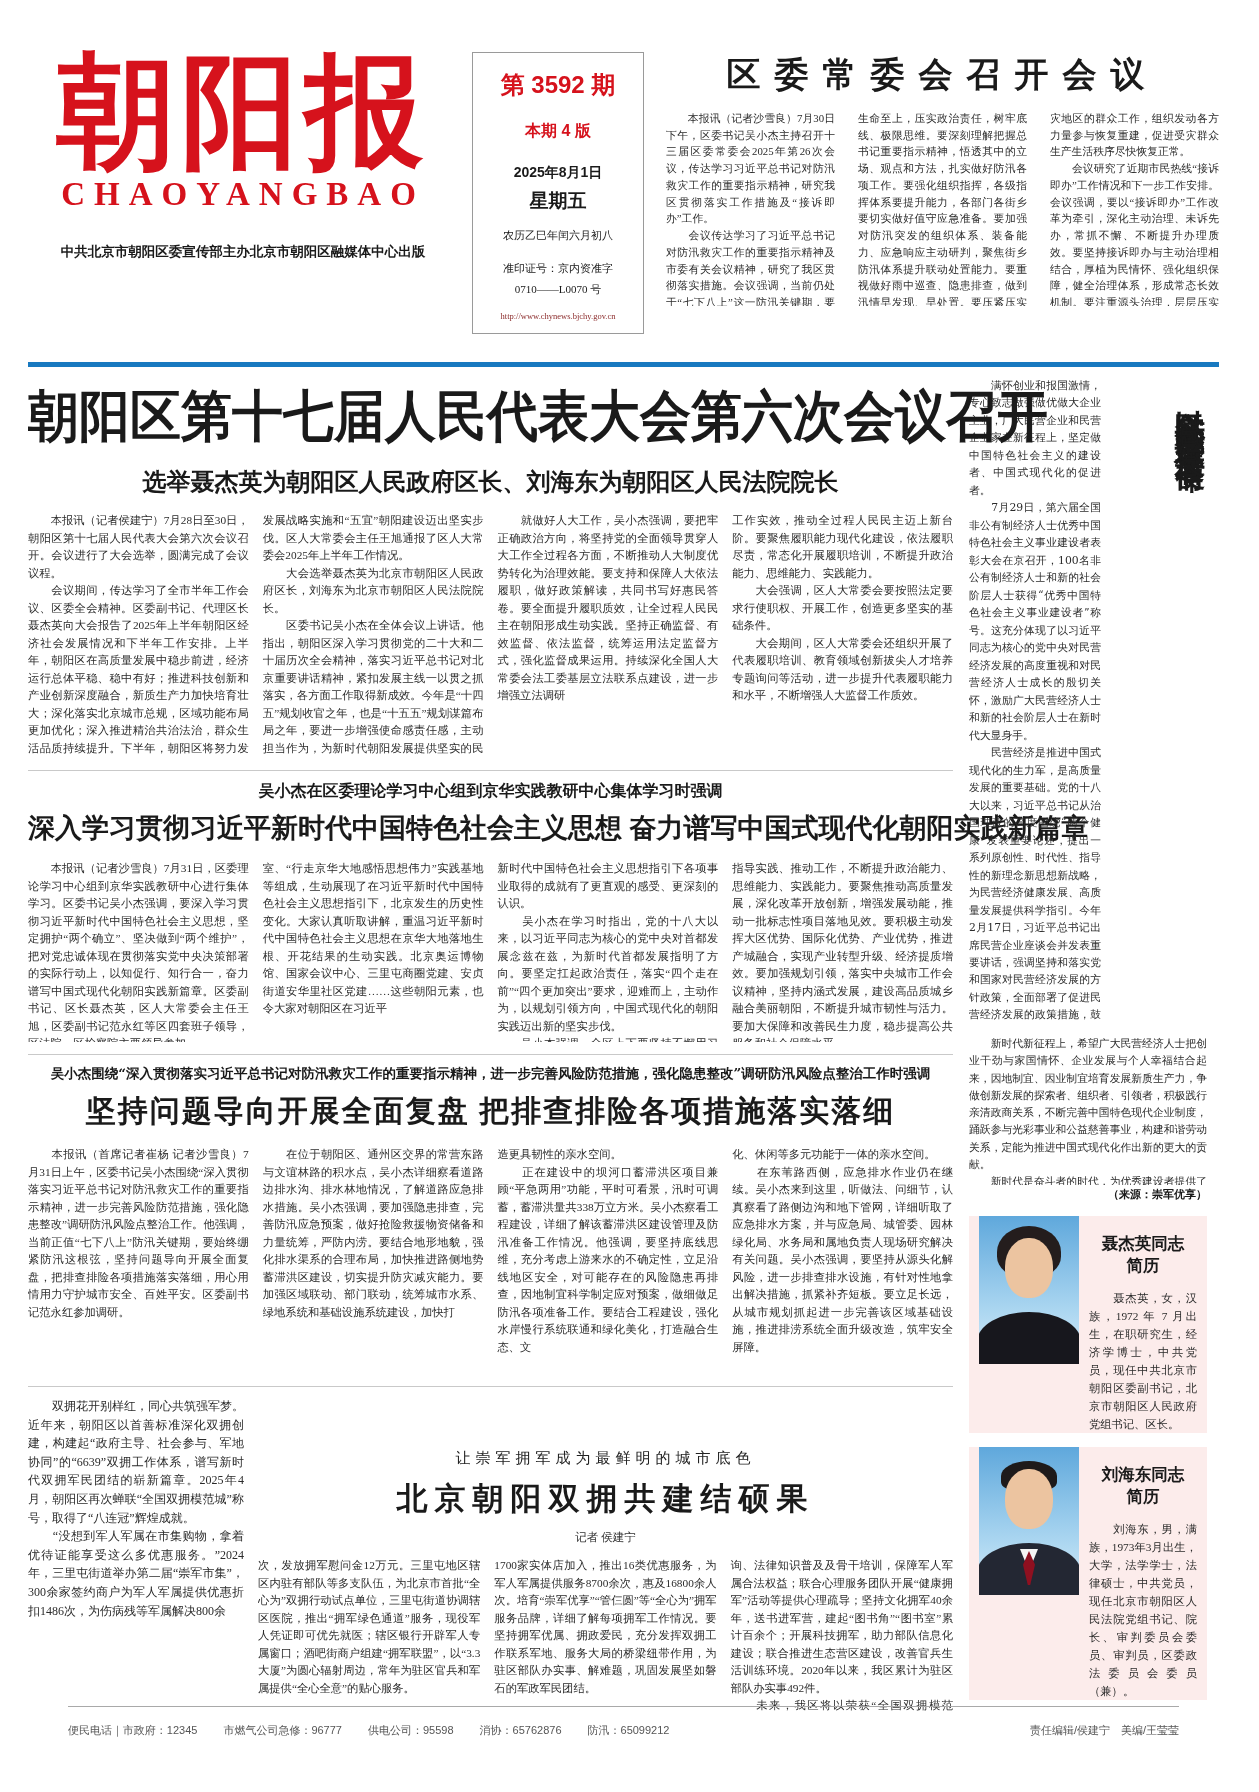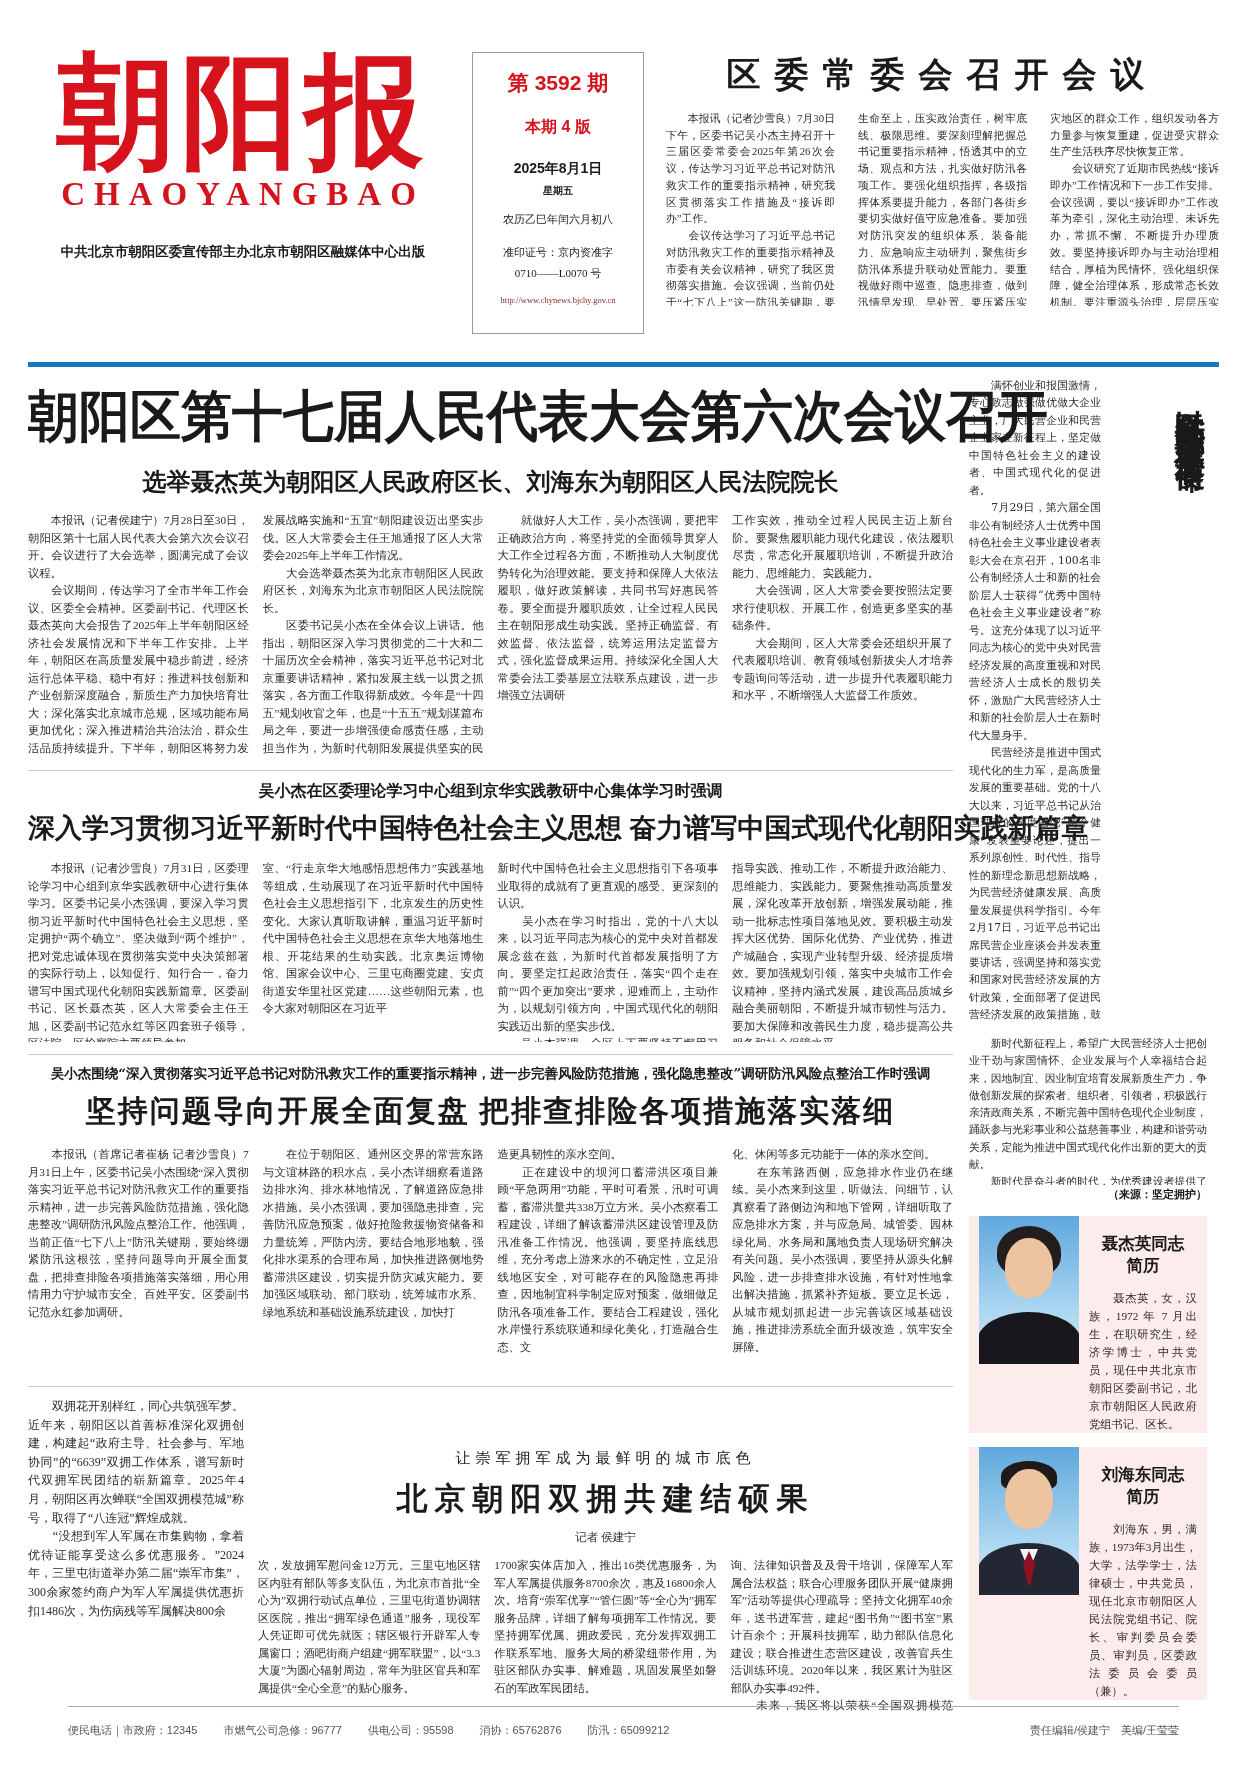--- a/index.html
+++ b/index.html
@@ -11,24 +11,24 @@
   .header{display:flex;margin-top:52px;height:300px;}
   .masthead{width:430px;display:flex;flex-direction:column;align-items:center;}
   .mast-title{font-size:118px;line-height:1.0;font-weight:900;color:#d6121c;
               font-family:"DejaVu Serif","Liberation Serif",serif;letter-spacing:6px;
               transform:scaleY(1.05);white-space:nowrap;}
   .mast-latin{font-size:33px;color:#d6121c;letter-spacing:9px;font-weight:700;margin-top:6px;}
   .publisher{display:flex;margin-top:30px;font-size:13.5px;font-weight:700;
              font-family:"Liberation Sans","DejaVu Sans",sans-serif;white-space:nowrap;}
   .issue-box{width:172px;border:1px solid #9a9a9a;margin-left:14px;padding:16px 6px 8px;
              text-align:center;box-sizing:border-box;height:282px;}
-  .issue-no{color:#d6121c;font-size:21px;font-weight:900;font-family:"Liberation Sans",sans-serif;}
+  .issue-no{color:#d6121c;font-size:24px;font-weight:900;font-family:"Liberation Sans",sans-serif;}
   .issue-ed{color:#d6121c;font-size:16px;font-weight:900;margin-top:20px;font-family:"Liberation Sans",sans-serif;}
   .issue-date{font-size:14px;font-weight:700;margin-top:22px;font-family:"Liberation Sans",sans-serif;}
-  .issue-week{font-size:10px;font-weight:700;margin-top:6px;font-family:Liberation Serif, serif;}
+  .issue-week{font-size:19px;font-weight:700;margin-top:6px;font-family:Liberation Serif, serif;}
   .issue-lunar{font-size:11px;margin-top:14px;}
   .issue-lic{font-size:11px;margin-top:18px;}
   .issue-lic2{font-size:11px;margin-top:6px;}
   .issue-url{font-size:8.5px;margin-top:14px;color:#8b2a2a;}
   .top-article{flex:1;padding-left:22px;}
   .top-title{font-size:34px;font-weight:900;text-align:center;letter-spacing:14px;
              font-family:"Liberation Serif",serif;white-space:nowrap;}
   .top-kicker{font-size:12.5px;font-weight:700;text-align:center;margin-top:10px;
               font-family:"DejaVu Serif",serif;color:#333;white-space:nowrap;}
   .top-cols{display:flex;gap:23px;margin-top:12px;height:196px;overflow:hidden;}
@@ -219,21 +219,21 @@
       <aside class="sidebar">
         <div class="sb-top">
           <div class="sb-body-top">　　满怀创业和报国激情，专心致志做强做优做大企业主业，广大民营企业和民营企业家在新征程上，坚定做中国特色社会主义的建设者、中国式现代化的促进者。
 　　7月29日，第六届全国非公有制经济人士优秀中国特色社会主义事业建设者表彰大会在京召开，100名非公有制经济人士和新的社会阶层人士获得“优秀中国特色社会主义事业建设者”称号。这充分体现了以习近平同志为核心的党中央对民营经济发展的高度重视和对民营经济人士成长的殷切关怀，激励广大民营经济人士和新的社会阶层人士在新时代大显身手。
 　　民营经济是推进中国式现代化的生力军，是高质量发展的重要基础。党的十八大以来，习近平总书记从治国理政的高度围绕“两个健康”发表重要论述，提出一系列原创性、时代性、指导性的新理念新思想新战略，为民营经济健康发展、高质量发展提供科学指引。今年2月17日，习近平总书记出席民营企业座谈会并发表重要讲话，强调坚持和落实党和国家对民营经济发展的方针政策，全面部署了促进民营经济发展的政策措施，鼓舞和提振了民营企业家的信心。
 　　在中国式现代化建设中奋楫笃行，我国民营经济的发展活力极大激发、发展成绩更加显著、发展作用更加彰显。数据显示，民营企业数量从2012年的1085.7万户增加到目前的5800多万户，对城镇就业的贡献达到八成以上；民营经济集中了超80%的国家专精特新“小巨人”企业、超90%的独角兽企业、92%以上的国家高新技术企业；接续开展“万企兴万村”行动，23.51万家民营企业帮扶16.19万个村……从坚持自主创新、攻克关键核心技术，到积极社会参与乡村振兴、助力民生改善，广大民营企业家与党同心、跟党奋斗，把企业发展同国家发展、个人幸福结合起来。</div>
           <div class="sb-vert">以实际行动践行『建设者』『促进者』使命</div>
         </div>
         <div class="sb-body-bottom">　　新时代新征程上，希望广大民营经济人士把创业干劲与家国情怀、企业发展与个人幸福结合起来，因地制宜、因业制宜培育发展新质生产力，争做创新发展的探索者、组织者、引领者，积极践行亲清政商关系，不断完善中国特色现代企业制度，踊跃参与光彩事业和公益慈善事业，构建和谐劳动关系，定能为推进中国式现代化作出新的更大的贡献。
 　　新时代是奋斗者的时代，为优秀建设者提供了广阔的舞台。新征程上，让我们更加紧密地团结在以习近平同志为核心的党中央周围，坚定信心、挺膺担当，锐意进取、迎难而上，共同开创民营经济发展新局面，共同书写中国式现代化建设新篇章。</div>
-        <div class="sb-source">（来源：坚定拥护）</div>
+        <div class="sb-source">（来源：崇军优享）</div>
 
         <div class="profile">
           <div class="photo">
             <div class="p-hair hair-f"></div>
             <div class="p-head"></div>
             <div class="p-body body-f"></div>
           </div>
           <div class="prof-text">
             <div class="prof-title" style="white-space:pre-line;">聂杰英同志
 简历</div>

